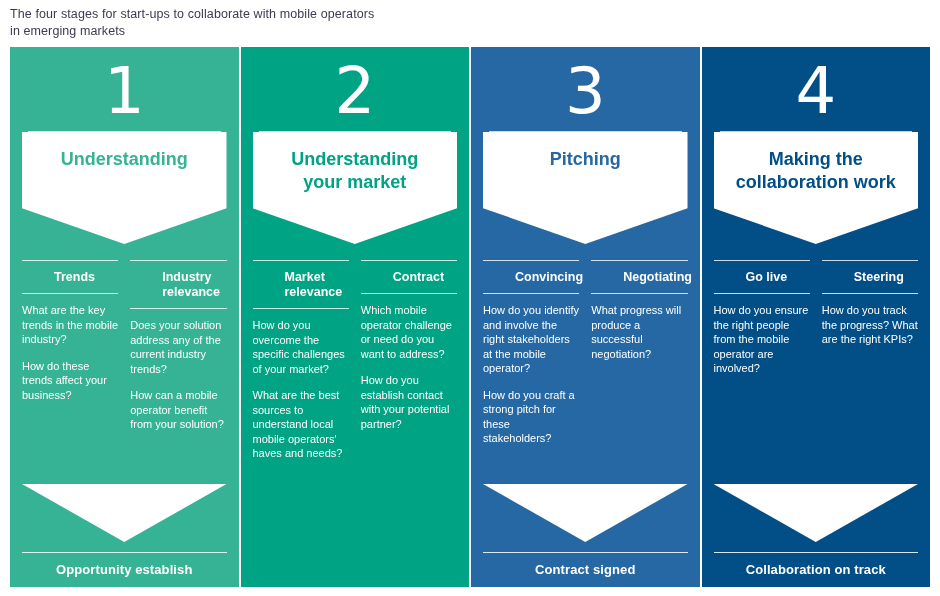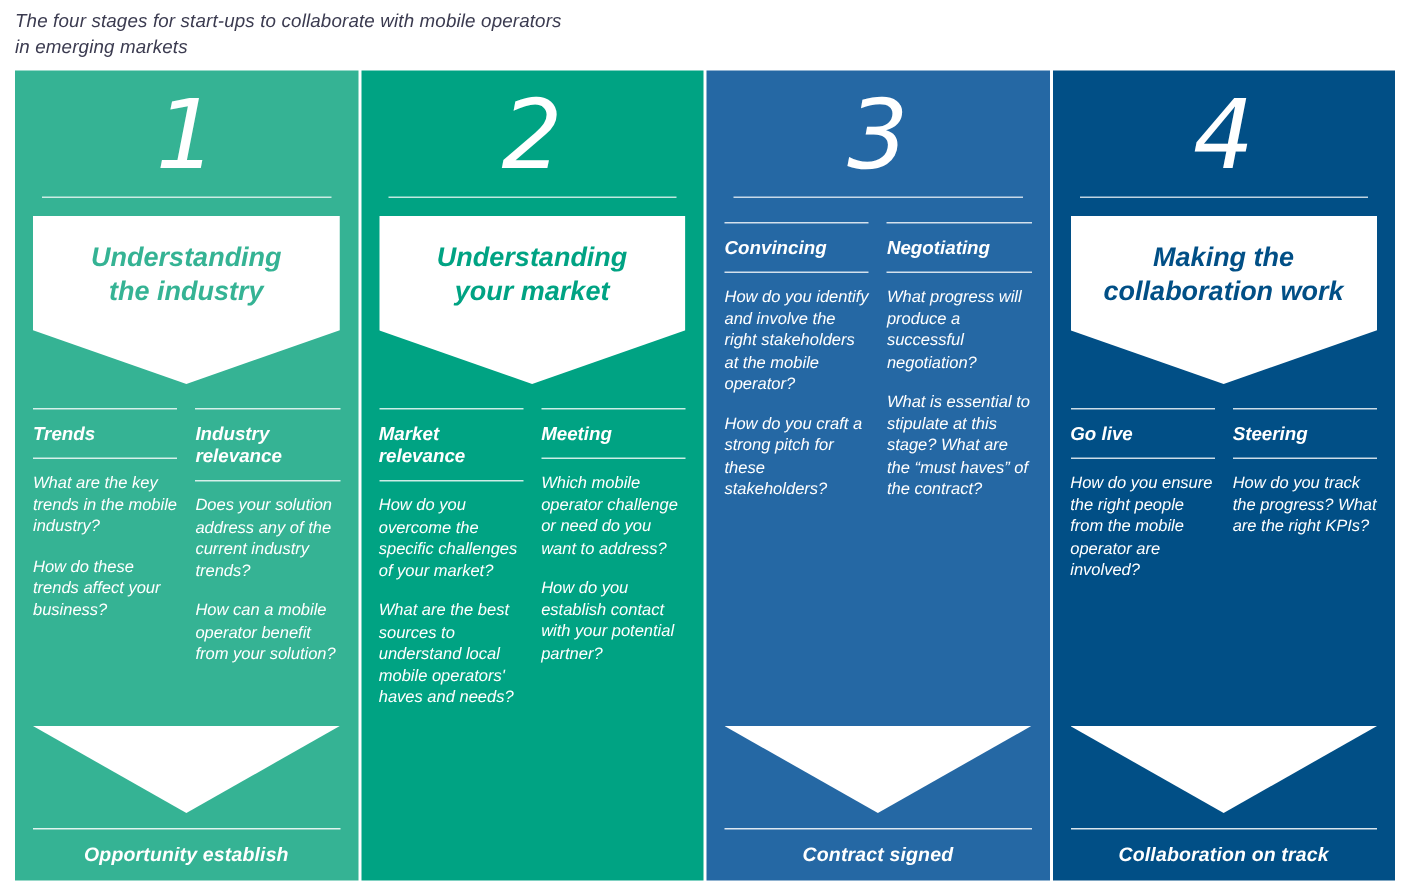--- a/index.html
+++ b/index.html
@@ -12,21 +12,20 @@
     height: 596px;
     font-family: "Liberation Sans", sans-serif;
     overflow: hidden;
   }
 
   .infographic {
     position: relative;
     width: 940px;
     height: 596px;
     box-sizing: border-box;
-    font-style: italic;
   }
 
   
   .title-block {
     padding: 6px 10px 0 10px;
     height: 46px;
     box-sizing: border-box;
   }
   .title-line {
     font-size: 12.5px;
@@ -67,21 +66,21 @@
   }
   .rule-top {
     height: 1px;
     background: rgba(255,255,255,0.75);
     margin: 4px 18px 0 18px;
   }
 
   
   .banner-wrap {
     position: relative;
-    margin: 12px 12px 0 12px;
+    margin: 0 12px 0 12px;
     height: 112px;
   }
   .banner {
     position: absolute;
     inset: 0;
     background: #ffffff;
     -webkit-clip-path: polygon(0 0, 100% 0, 100% 68%, 50% 100%, 0 68%);
     clip-path: polygon(0 0, 100% 0, 100% 68%, 50% 100%, 0 68%);
     display: flex;
     align-items: flex-start;
@@ -112,20 +111,21 @@
     height: 1px;
     background: rgba(255,255,255,0.8);
     margin-bottom: 9px;
   }
   .subcol-title {
     color: #ffffff;
     font-size: 12.5px;
     line-height: 15px;
     font-weight: bold;
     margin-bottom: 8px;
+    margin-left: 32px;
   }
   .subcol-rule {
     height: 1px;
     background: rgba(255,255,255,0.8);
     margin-bottom: 9px;
   }
   .qa {
     color: #ffffff;
     font-size: 11px;
     line-height: 14.5px;
@@ -169,21 +169,20 @@
   </div>
 
   <div class="columns" id="stage-columns">
       <div class="col" style="background: rgb(53, 179, 148);">
         <div class="stage-number">1</div>
         <div class="rule-top"></div>
         <div class="banner-wrap">
           <div class="banner">
             <div class="banner-text" style="color: rgb(53, 179, 148);">
               <div>Understanding</div>
-              <div>the industry</div>
             </div>
           </div>
         </div>
         <div class="subcols">
           <div class="subcol">
             <div class="divider"></div>
             <div class="subcol-title">
               <div>Trends</div>
             </div>
             <div class="subcol-rule"></div>
@@ -225,49 +224,55 @@
               <div>Market</div>
               <div>relevance</div>
             </div>
             <div class="subcol-rule"></div>
             <div class="qa">How do you overcome the specific challenges of your market?</div>
             <div class="qa">What are the best sources to understand local mobile operators' haves and needs?</div>
           </div>
           <div class="subcol">
             <div class="divider"></div>
             <div class="subcol-title">
-              <div>Meeting</div>
+              <div>Contract</div>
             </div>
             <div class="subcol-rule"></div>
             <div class="qa">Which mobile operator challenge or need do you want to address?</div>
             <div class="qa">How do you establish contact with your potential partner?</div>
           </div>
         </div>
       </div>
       <div class="col" style="background: rgb(37, 104, 164);">
         <div class="stage-number">3</div>
         <div class="rule-top"></div>
+        <div class="banner-wrap">
+          <div class="banner">
+            <div class="banner-text" style="color: rgb(37, 104, 164);">
+              <div>Pitching</div>
+            </div>
+          </div>
+        </div>
         <div class="subcols">
           <div class="subcol">
             <div class="divider"></div>
             <div class="subcol-title">
               <div>Convincing</div>
             </div>
             <div class="subcol-rule"></div>
             <div class="qa">How do you identify and involve the right stakeholders at the mobile operator?</div>
             <div class="qa">How do you craft a strong pitch for these stakeholders?</div>
           </div>
           <div class="subcol">
             <div class="divider"></div>
             <div class="subcol-title">
               <div>Negotiating</div>
             </div>
             <div class="subcol-rule"></div>
             <div class="qa">What progress will produce a successful negotiation?</div>
-            <div class="qa">What is essential to stipulate at this stage? What are the “must haves” of the contract?</div>
           </div>
         </div>
         <div class="footer">
           <div class="down-arrow"></div>
           <div class="footer-rule"></div>
           <div class="footer-label">Contract signed</div>
         </div>
       </div>
       <div class="col" style="background: rgb(1, 79, 134);">
         <div class="stage-number">4</div>

